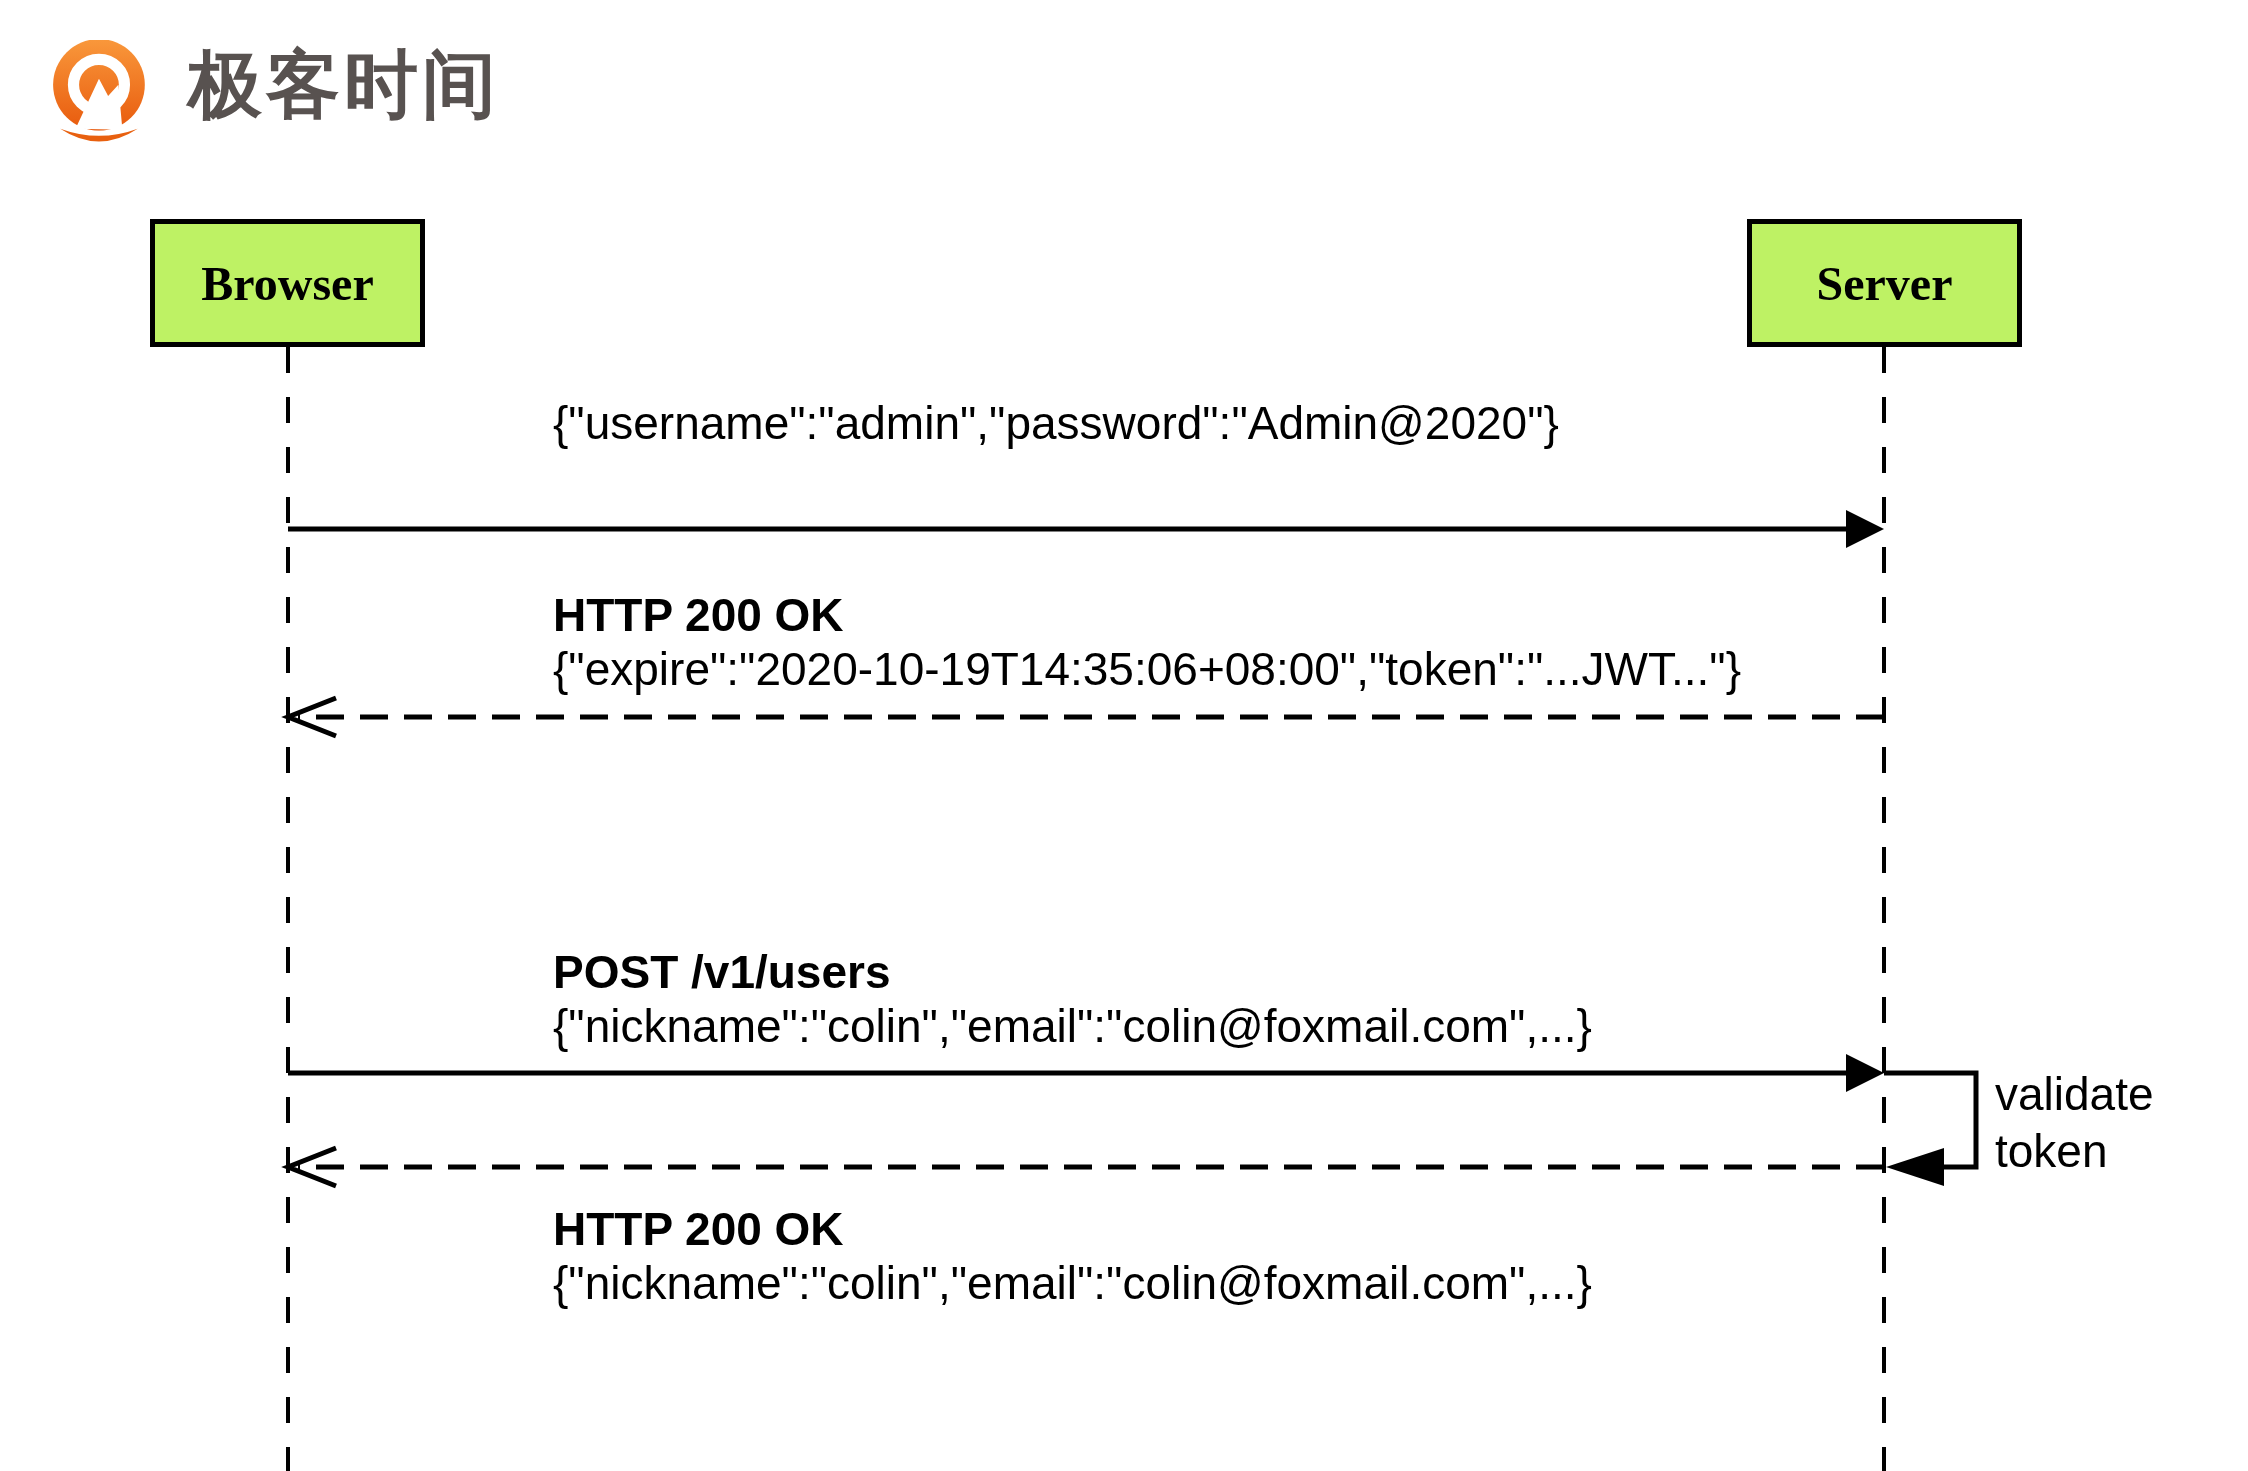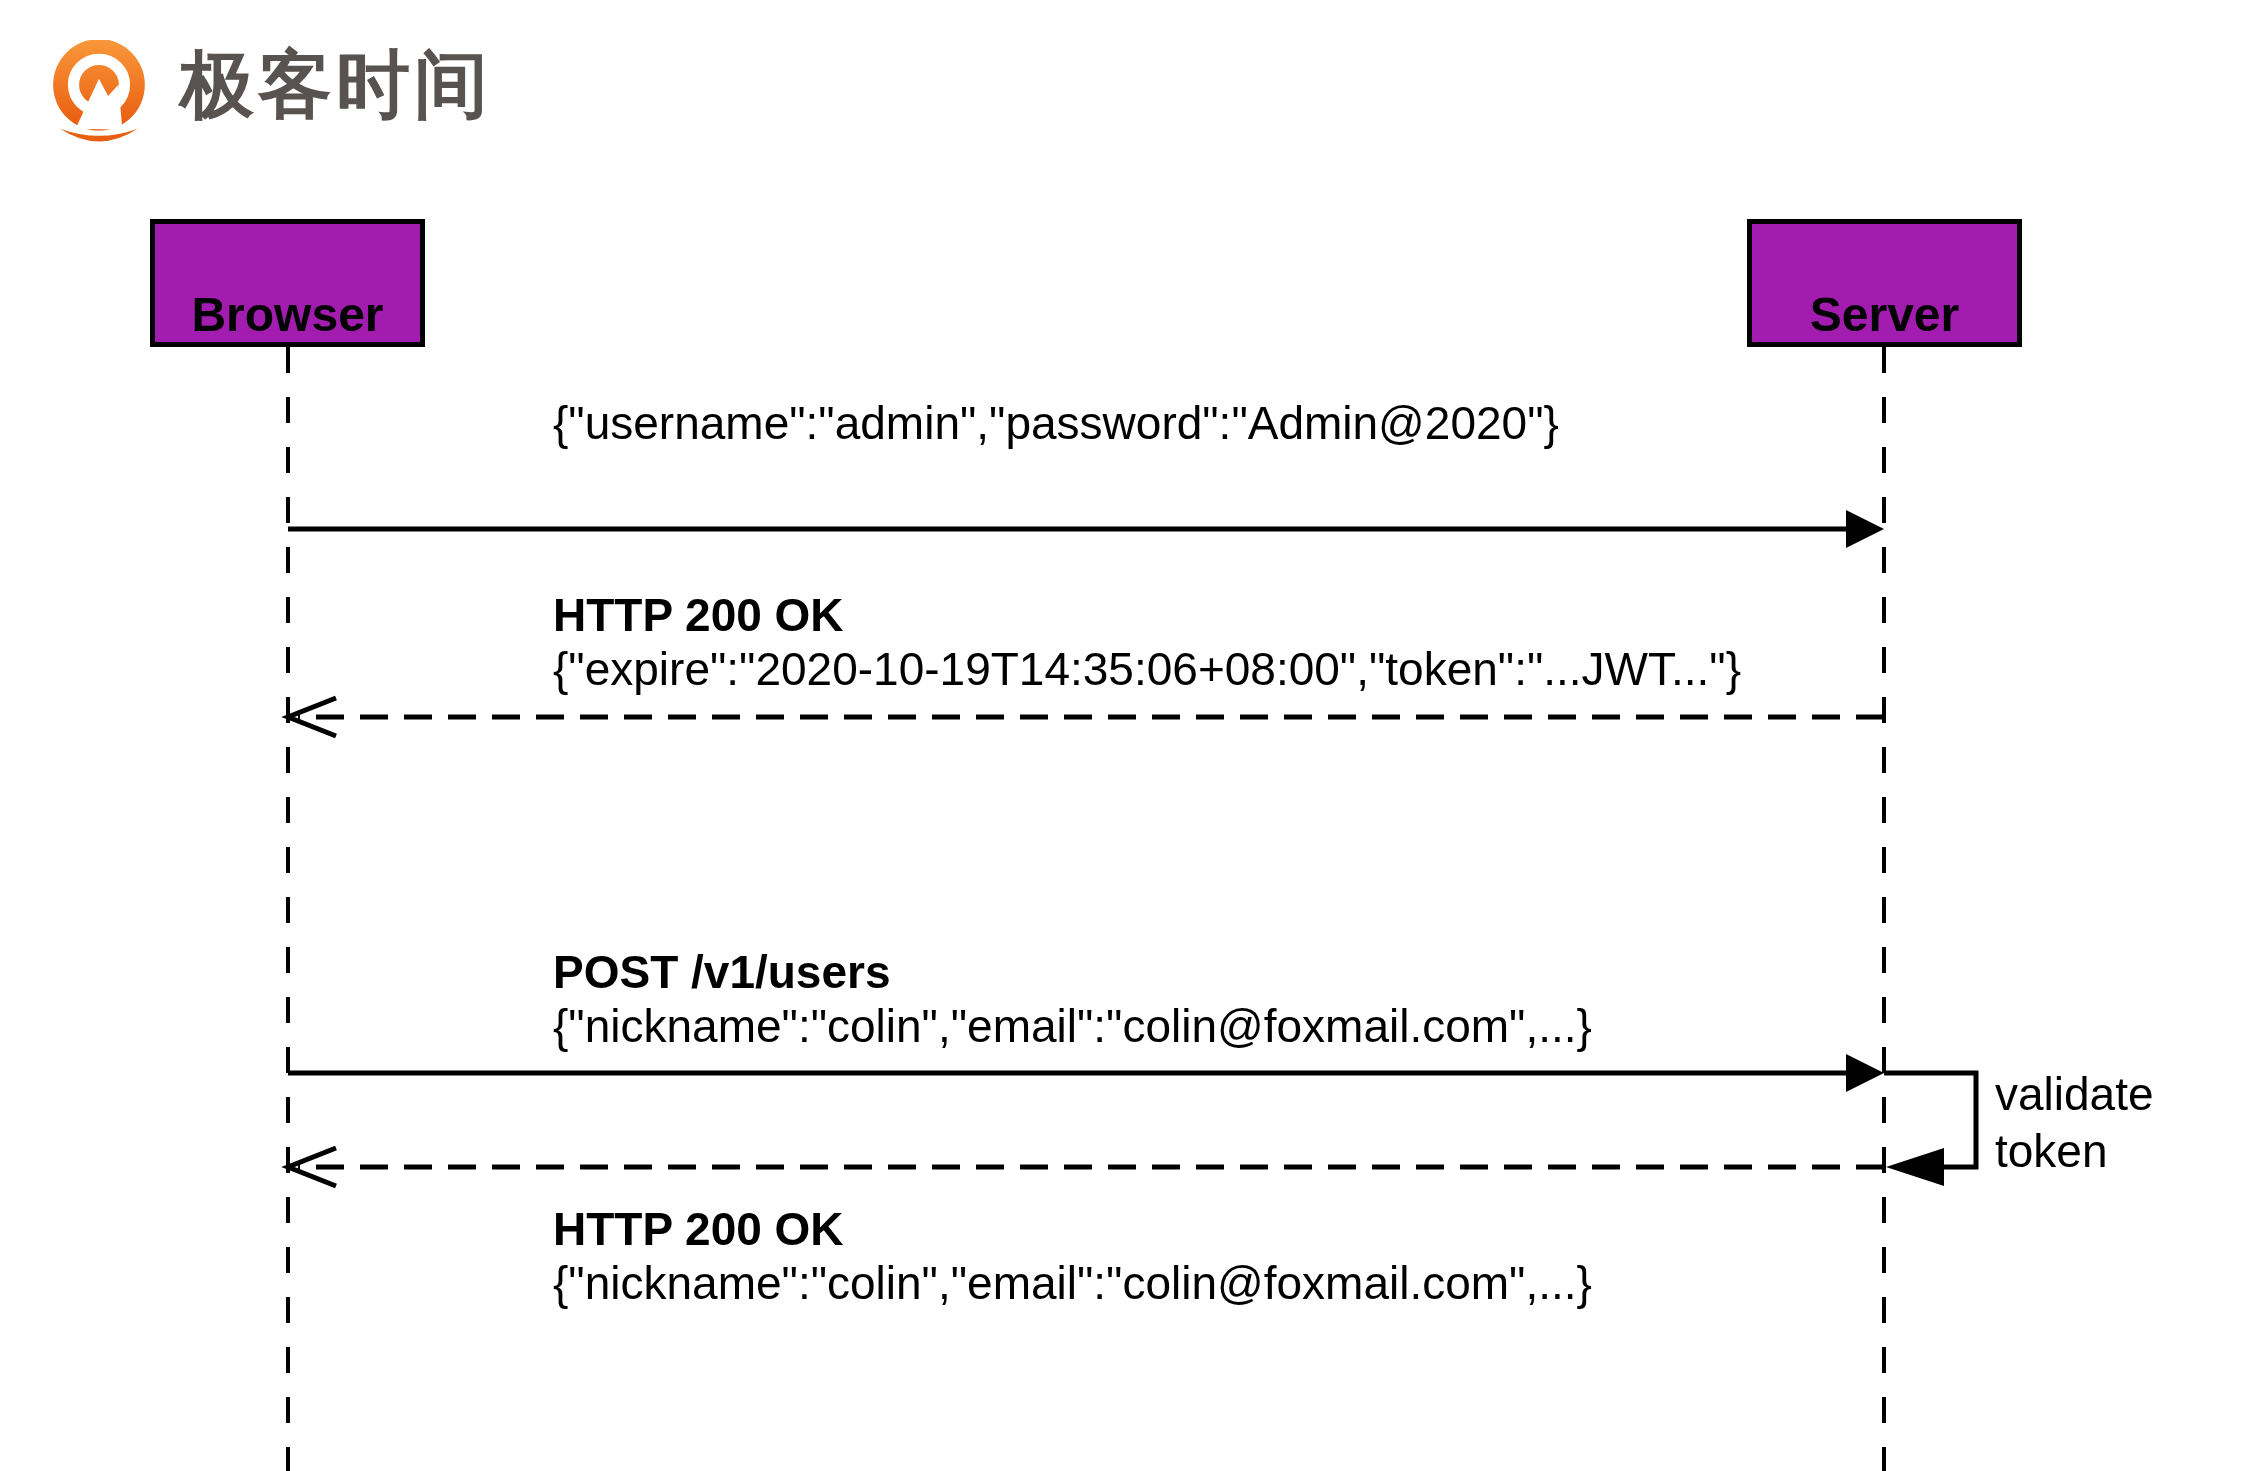--- a/index.html
+++ b/index.html
@@ -5,40 +5,40 @@
   html,body{margin:0;padding:0;background:#ffffff;}
   #app{
     position:relative;
     width:2248px;height:1471px;
     background:#ffffff;
     overflow:hidden;
     font-family:"Liberation Sans","DejaVu Sans",sans-serif;
     color:#000;
   }
   
-  .logo{position:absolute;left:50px;top:40px;display:flex;align-items:flex-start;}
+  .logo{position:absolute;left:50px;top:40px;display:flex;align-items:flex-start;gap:8px;}
   .logo-icon{width:102px;height:106px;}
   .brand-name{
     margin-left:28px;margin-top:8px;
     font-size:74px;font-weight:700;letter-spacing:4px;
     color:#585250;line-height:1;
   }
   
   svg.canvas{position:absolute;left:0;top:0;}
   .lifeline{stroke:#000;stroke-width:4;stroke-dasharray:26 24;fill:none;}
   .msg-line{stroke:#000;stroke-width:5;fill:none;}
   .msg-line.dashed{stroke-dasharray:28 16;}
   .arrowhead-fill{fill:#000;stroke:none;}
   .arrowhead-open{stroke:#000;stroke-width:5;fill:none;}
   
   .actor-box{
     position:absolute;width:275px;height:128px;
-    border:5px solid #000;background:#a21caf;box-sizing:border-box;
-    display:flex;align-items:flex-end;justify-content:center;
-    font-size:48px;font-weight:700;
+    border:5px solid #000;background:#bef264;box-sizing:border-box;
+    display:flex;align-items:center;justify-content:center;
+    font-size:48px;font-weight:700;font-family:Liberation Serif, serif;
   }
   
   .msg{position:absolute;left:553px;line-height:54px;white-space:nowrap;}
   .msg-title{font-size:46px;font-weight:700;}
   .msg-body{font-size:46px;font-weight:400;}
   .self-note{
     position:absolute;left:1995px;width:260px;
     font-size:46px;font-weight:400;line-height:57px;
   }
 </style>

